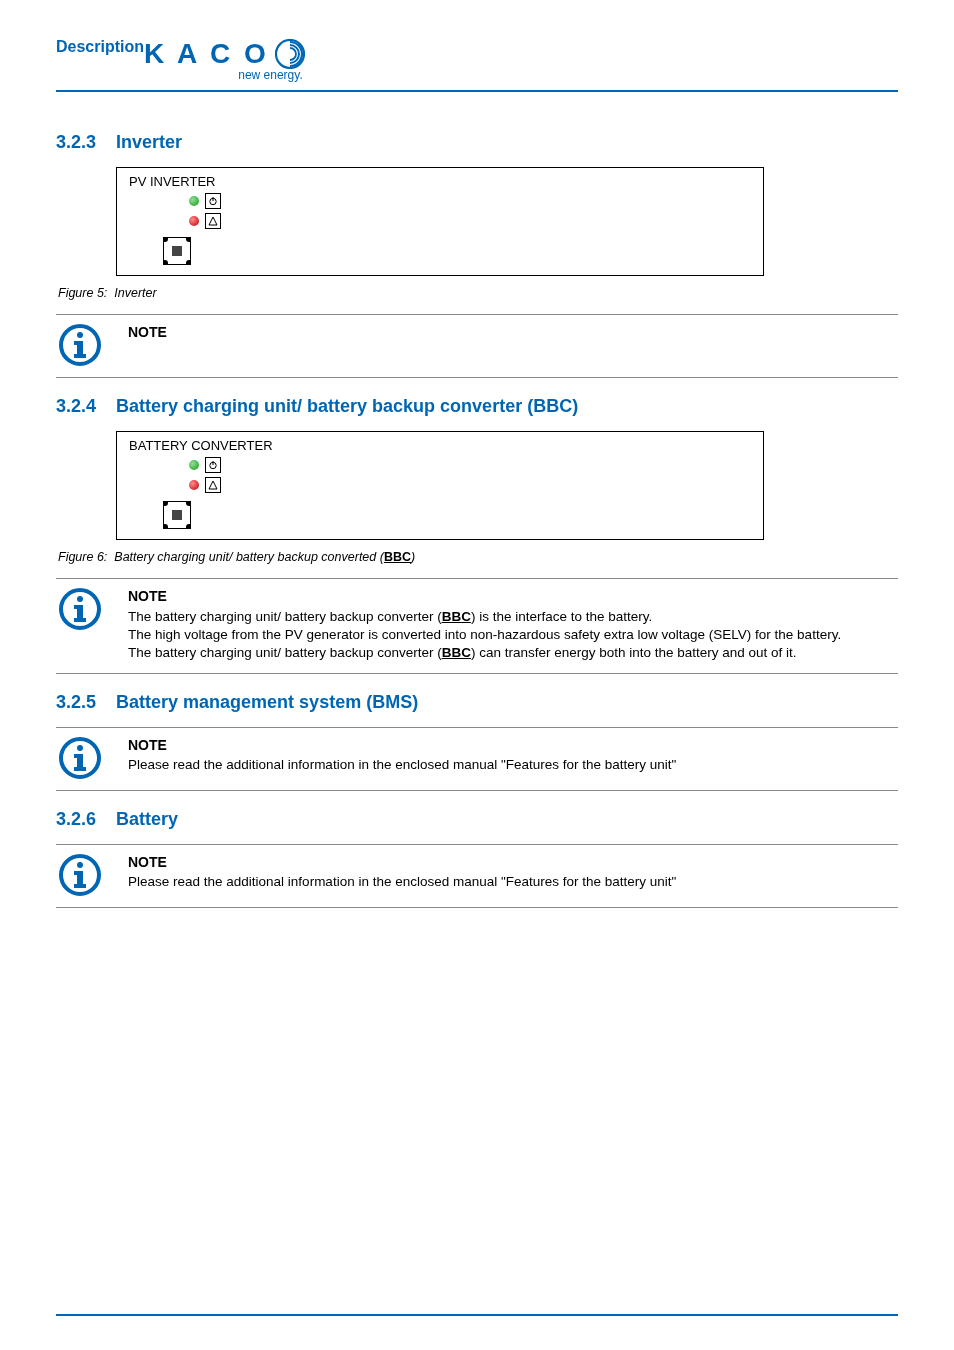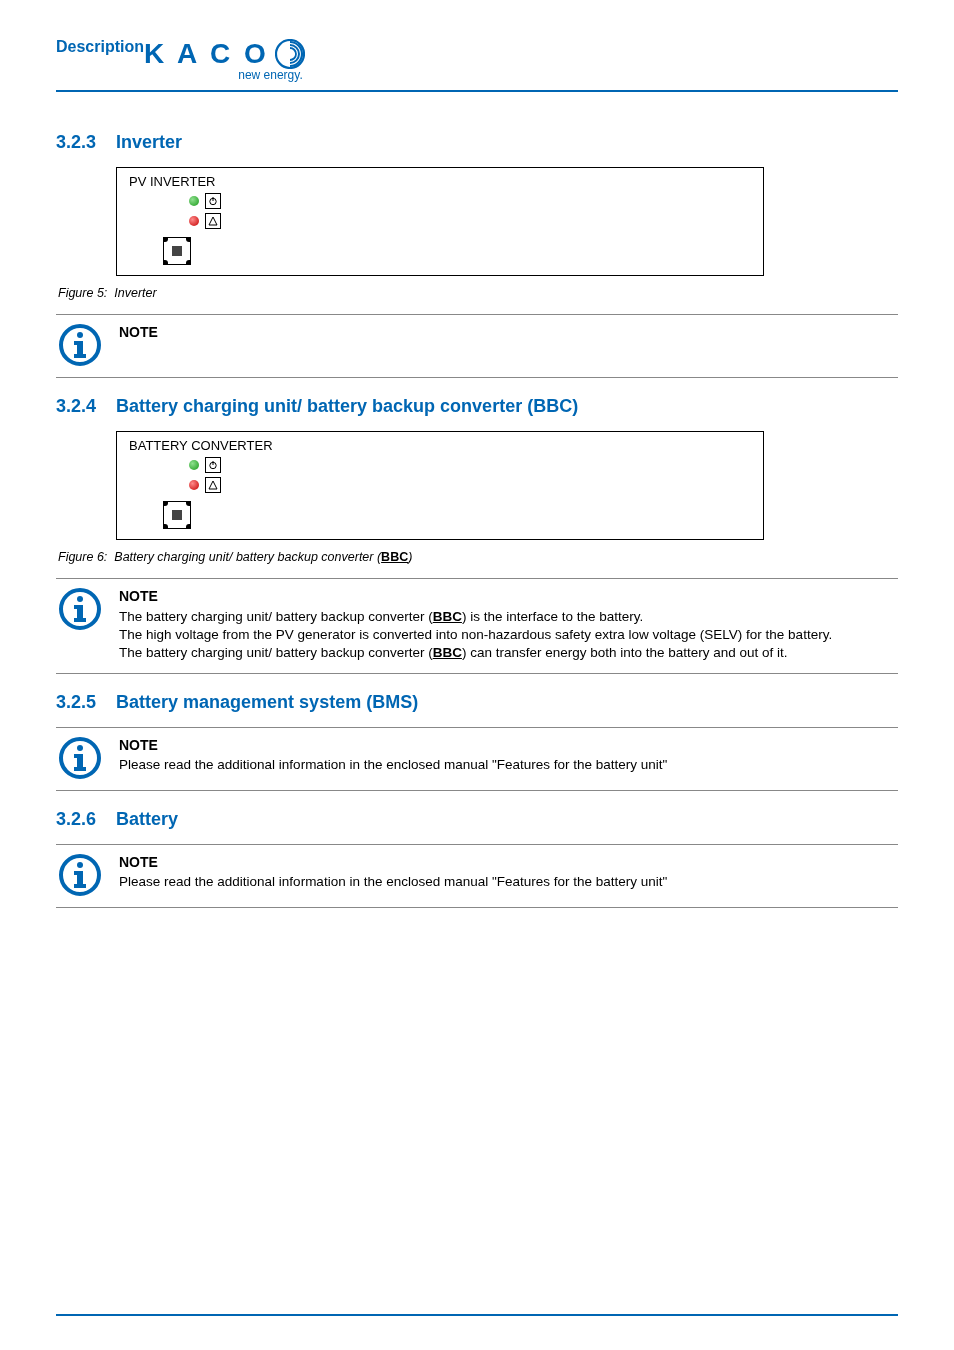--- a/index.html
+++ b/index.html
@@ -115,21 +115,21 @@
     font-style: italic;
     font-size: 12.5px;
     margin-left: 2px;
     margin-bottom: 14px;
   }
   .note-block {
     border-top: 1px solid #888;
     border-bottom: 1px solid #888;
     padding: 8px 0 10px 0;
     display: flex;
-    gap: 17px;
+    gap: 26px;
     margin-bottom: 18px;
   }
   .note-block:last-of-type { margin-bottom: 0; }
   .info-badge {
     flex-shrink: 0;
     margin-left: 2px;
   }
   .note-content { flex: 1; font-size: 13.5px; line-height: 1.35; }
   .note-title { font-weight: bold; font-size: 14px; margin-bottom: 2px; }
   .footer {
@@ -242,21 +242,21 @@
     </span>
   </div>
   <div class="stop-btn">
     <span class="c3"></span>
       <span class="c4"></span>
     <span class="stop-inner"></span>
   </div>
 </div>
 
 <div class="fig-caption">
-  <span>Figure 6:</span>&nbsp;&nbsp;<span>Battery charging unit/ battery backup converter (</span><span class="bbc" style="font-style:normal">BBC</span><span>)</span>
+  <span>Figure 6:</span>&nbsp;&nbsp;<span>Battery charging unit/ battery backup converted (</span><span class="bbc" style="font-style:normal">BBC</span><span>)</span>
 </div>
 
 <div class="note-block">
   <svg class="info-badge" width="44" height="44" viewBox="0 0 44 44">
     <circle cx="22" cy="22" r="19" fill="none" stroke="#0066b3" stroke-width="4"></circle>
     <circle cx="22" cy="12" r="3" fill="#0066b3"></circle>
     <rect x="19" y="18" width="6" height="16" fill="#0066b3"></rect>
     <rect x="16" y="18" width="8" height="4" fill="#0066b3"></rect>
     <rect x="16" y="31" width="12" height="4" fill="#0066b3"></rect>
   </svg>

